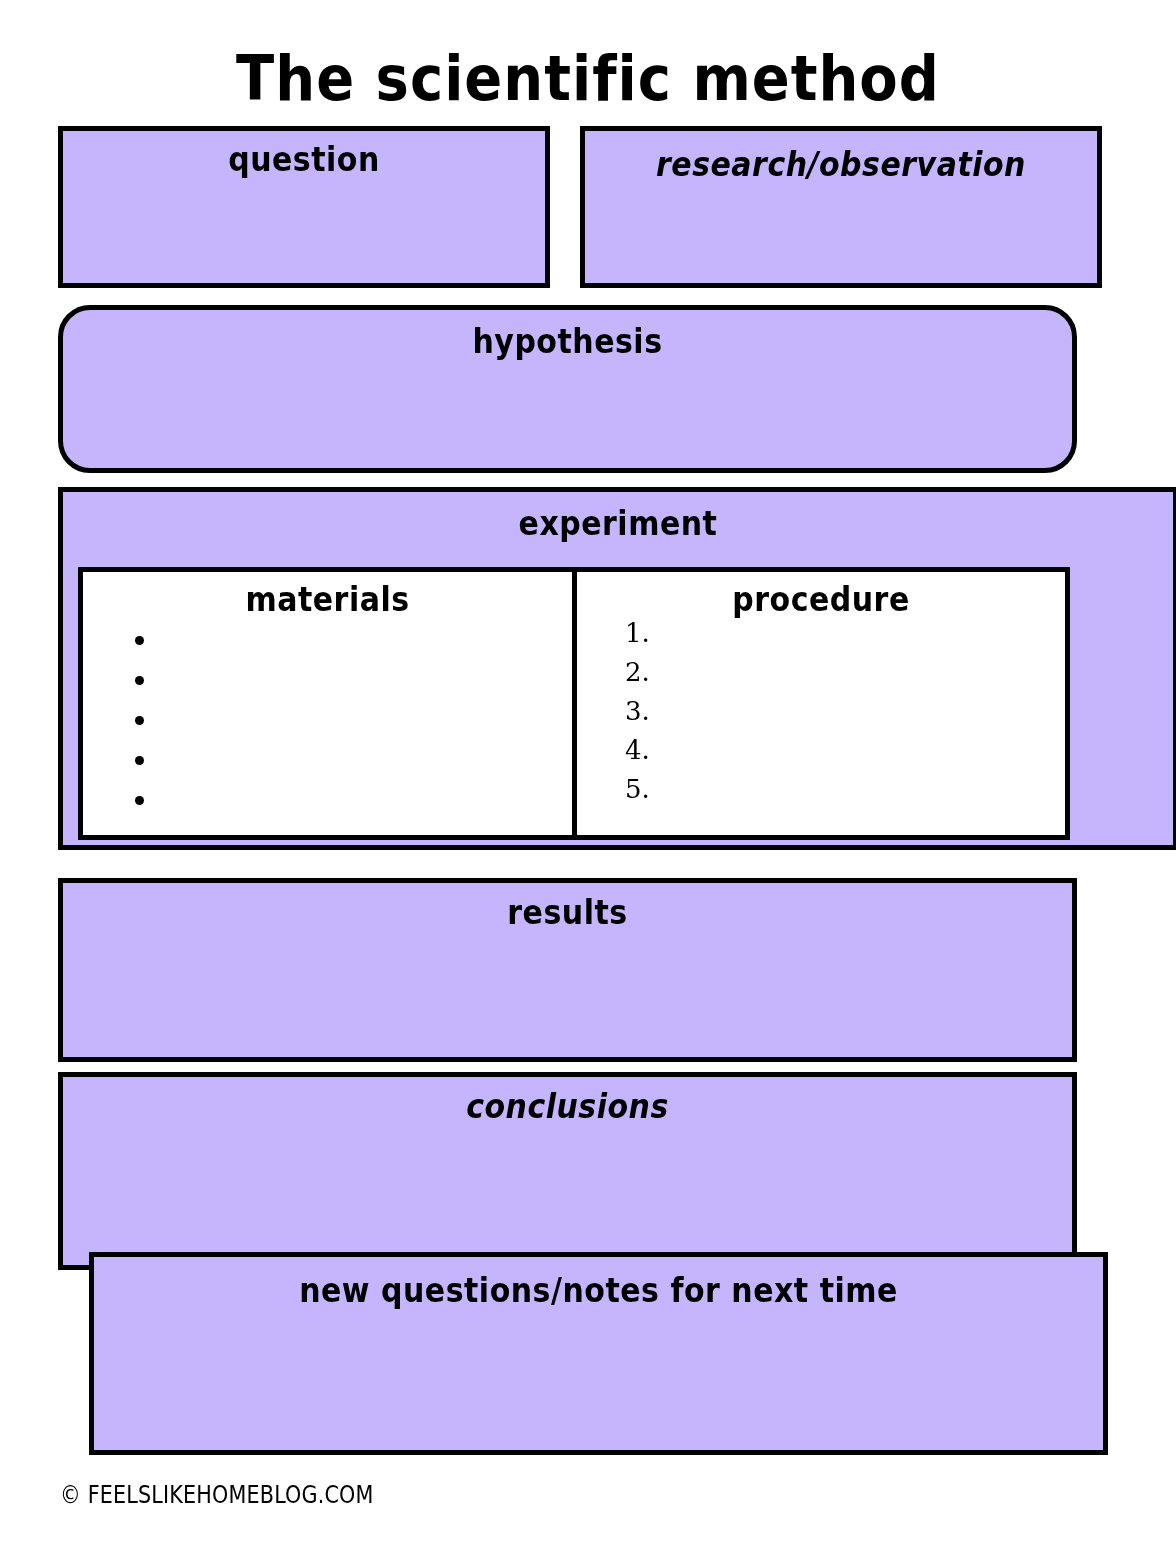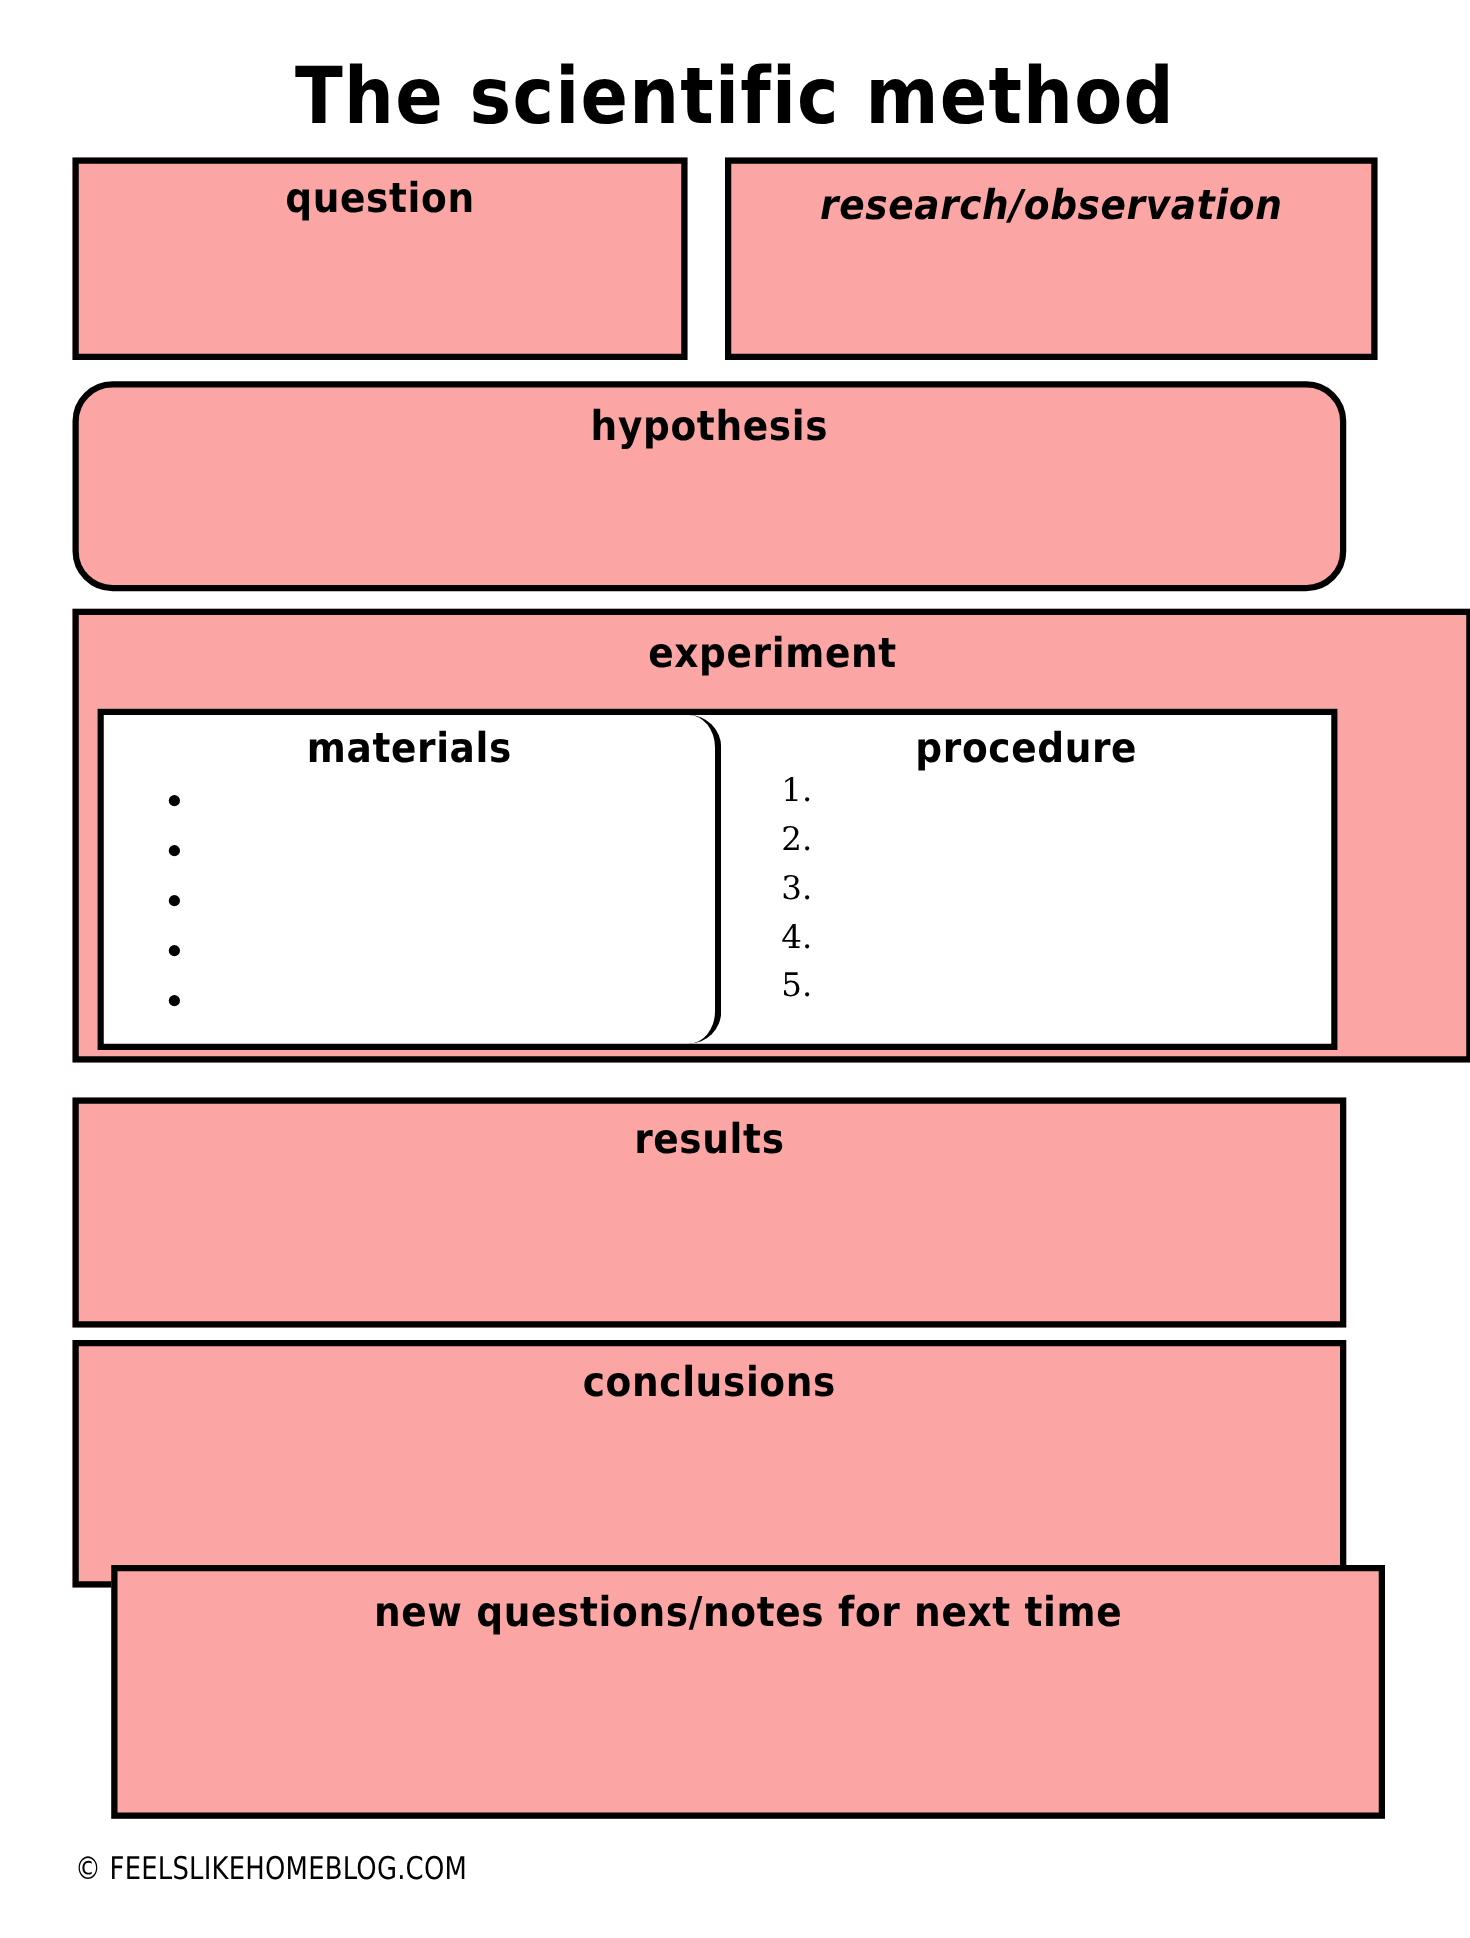--- a/index.html
+++ b/index.html
@@ -31,21 +31,21 @@
     transform: scaleY(1.12);
     transform-origin: center top;
     white-space: nowrap;
   }
 
   
   .box {
     position: absolute;
     box-sizing: border-box;
     border: 5px solid #000000;
-    background: #fca5a5;
+    background: #c4b5fd;
   }
   .box-label {
     text-align: center;
     font-family: "DejaVu Sans", sans-serif;
     font-weight: 700;
     font-size: 30px;
     line-height: 34px;
     letter-spacing: 0.5px;
     color: #000000;
     transform: scaleY(1.1);
@@ -73,21 +73,21 @@
     left: 58px; top: 487px; width: 1120px; height: 363px;
   }
   #experiment-box > .box-label { padding-top: 12px; }
 
   #results-box {
     left: 58px; top: 868px; width: 1019px; height: 184px; margin-top: 10px;
   }
   #results-box .box-label { padding-top: 10px; }
 
   #conclusions-box {
-    left: 58px; top: 1072px; width: 1019px; height: 198px;
+    left: 58px; top: 1072px; width: 1019px; height: 198px; font-style: italic;
   }
   #conclusions-box .box-label { padding-top: 10px; }
 
   #newquestions-box {
     left: 58px; top: 1252px; width: 1019px; height: 203px; margin-left: 31px;
   }
   #newquestions-box .box-label { padding-top: 14px; }
 
   
   .inner-box {
@@ -97,21 +97,20 @@
     top: 75px;
     width: 992px;
     height: 273px;
     border: 5px solid #000000;
     display: flex;
     background: #ffffff;
   }
   .inner-col {
     box-sizing: border-box;
     position: relative;
-    border-radius: 26px;
   }
   .col-materials {
     width: 494px;
     border-right: 5px solid #000000;
   }
   .col-procedure {
     flex: 1;
   }
   .inner-col .box-label { padding-top: 8px; }
 

